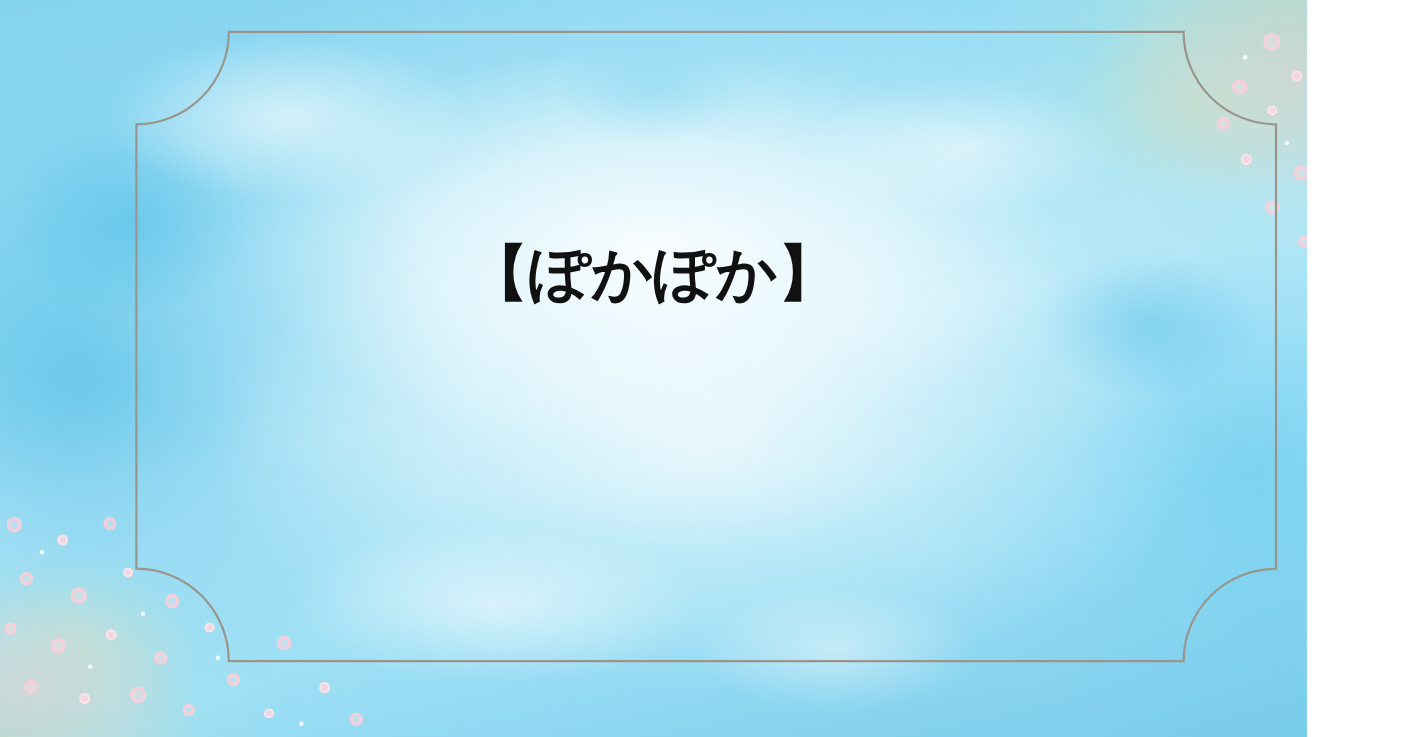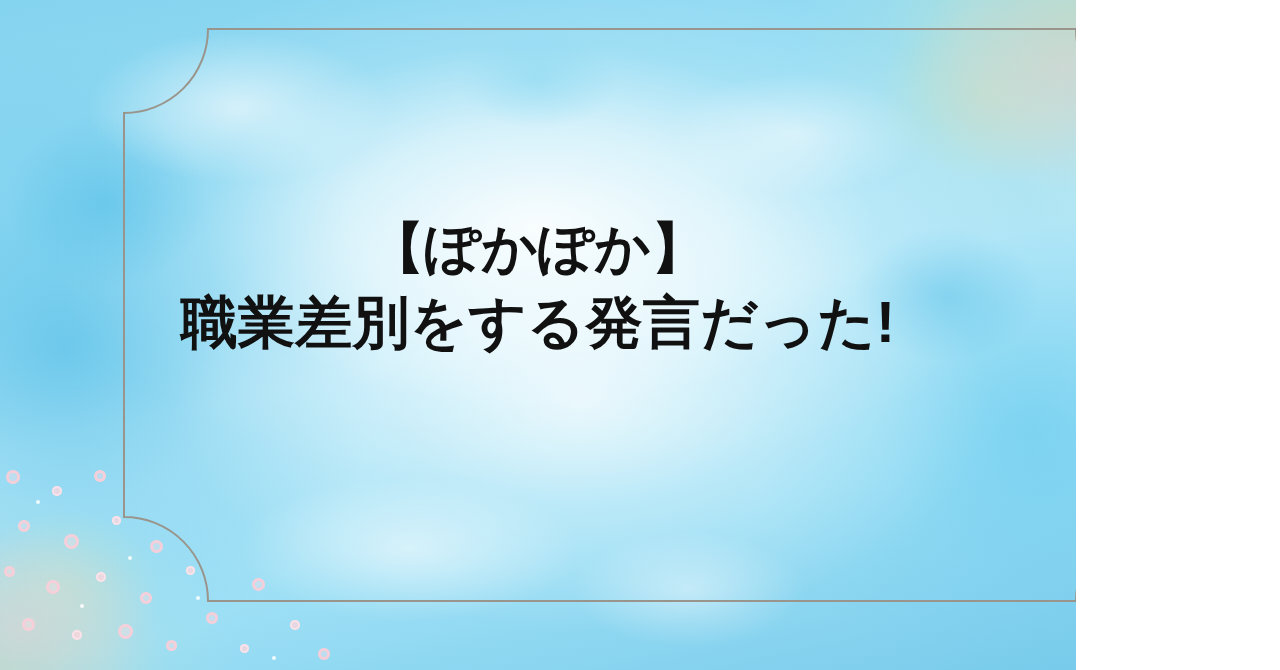--- a/index.html
+++ b/index.html
@@ -4,21 +4,21 @@
 <title>Blog Eyecatch</title>
 <style>
   html, body {
     margin: 0;
     padding: 0;
     background: #ffffff;
   }
 
   .eyecatch {
     position: relative;
-    width: 1076px;
+    width: 1188px;
     height: 670px;
     overflow: hidden;
     font-family: "Liberation Sans", "DejaVu Sans", sans-serif;
     background-color: #8ed8f2;
   }
 
   
   .bg-layer {
     position: absolute;
     inset: 0;
@@ -187,16 +187,15 @@
     </div>
 
   <div class="frame">
     <svg viewBox="0 0 1036 572" preserveAspectRatio="none" aria-hidden="true">
       <path id="frame-path" d="M 84 0 L 952 0 A 84 84 0 0 0 1036 84 L 1036 488 A 84 84 0 0 0 952 572 L 84 572 A 84 84 0 0 0 0 488 L 0 84 A 84 84 0 0 0 84 0 Z" fill="none" stroke="#9a958c" stroke-width="2" vector-effect="non-scaling-stroke"></path>
     </svg>
   </div>
 
   <div class="title-block">
     <span class="title-line l1">【ぽかぽか】</span>
-    <span class="title-line l3">職業差別をする発言だった!</span>
   </div>
 
 </div>
 
 </body></html>

